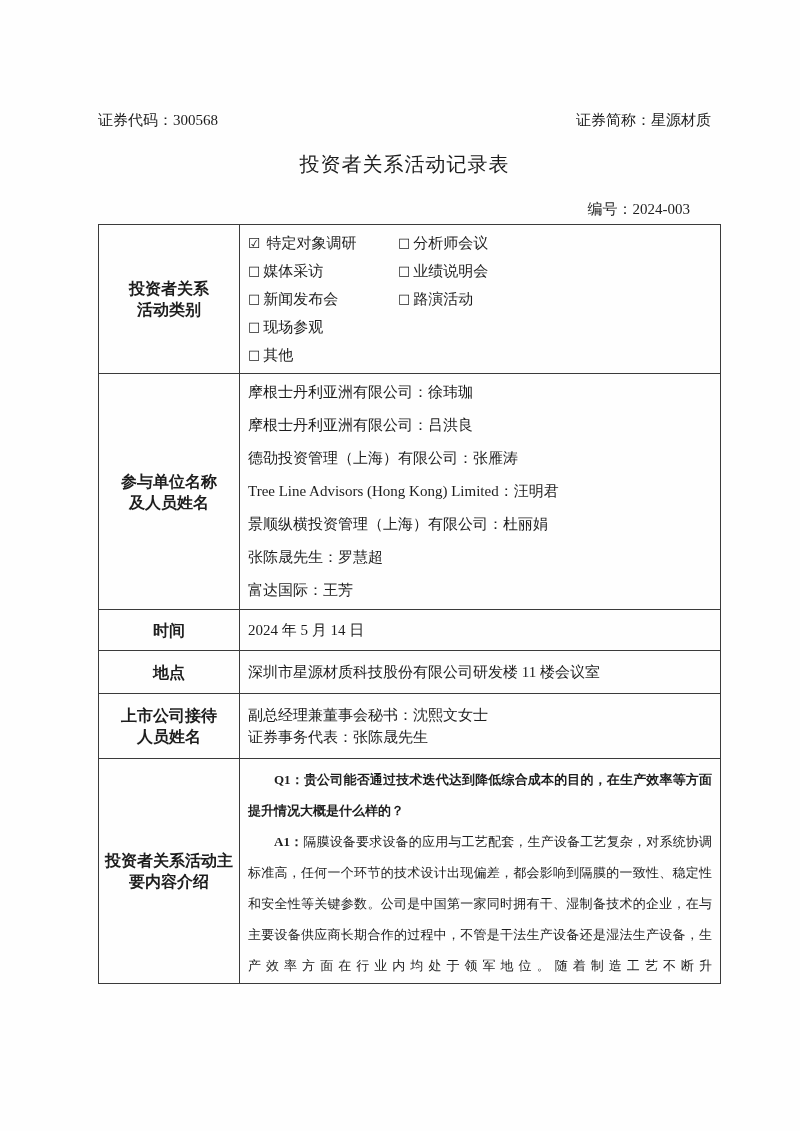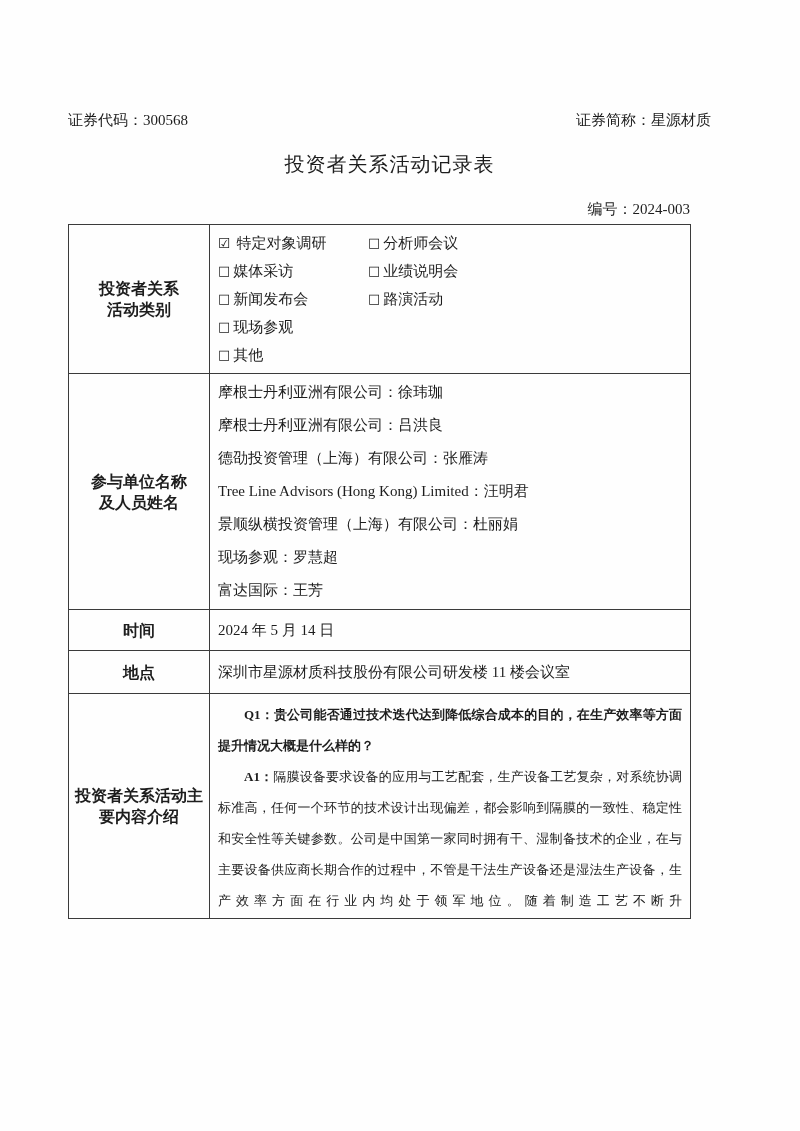--- a/index.html
+++ b/index.html
@@ -4,21 +4,21 @@
 <style>
   * { box-sizing: border-box; }
   html, body { margin: 0; padding: 0; }
   body {
     width: 800px; height: 1131px;
     background: #ffffff;
     color: #1d1d1d;
     font-family: "Liberation Serif", "DejaVu Serif", serif;
     overflow: hidden;
   }
-  .page { width: 800px; height: 1131px; padding: 112px 89px 0 68px; background: #fefefe; }
+  .page { width: 800px; height: 1131px; padding: 112px 89px 0 98px; background: #fefefe; }
 
   .header-row {
     display: flex; justify-content: space-between;
     font-size: 15px; line-height: 17px;
   }
 
   .company-title {
     margin: 30px 0 0 0;
     text-align: center;
     font-size: 21px; line-height: 24px;
@@ -172,39 +172,49 @@
       <td class="label-cell">
         <div>参与单位名称</div>
         <div>及人员姓名</div>
       </td>
       <td class="value-cell">
         <div class="participant-line">摩根士丹利亚洲有限公司：徐玮珈</div>
         <div class="participant-line">摩根士丹利亚洲有限公司：吕洪良</div>
         <div class="participant-line">德劭投资管理（上海）有限公司：张雁涛</div>
         <div class="participant-line">Tree Line Advisors (Hong Kong) Limited：汪明君</div>
         <div class="participant-line">景顺纵横投资管理（上海）有限公司：杜丽娟</div>
-        <div class="participant-line">现场参观：罗慧超</div>
+        <div class="participant-line">张陈晟先生：罗慧超</div>
         <div class="participant-line">富达国际：王芳</div>
       </td>
     </tr>
 
     <tr class="row-time">
       <td class="label-cell">
         <div>时间</div>
       </td>
       <td class="value-cell">2024 年 5 月 14 日</td>
     </tr>
 
     <tr class="row-location">
       <td class="label-cell">
         <div>地点</div>
       </td>
       <td class="value-cell">深圳市星源材质科技股份有限公司研发楼 11 楼会议室</td>
     </tr>
 
+    <tr class="row-reception">
+      <td class="label-cell">
+        <div>上市公司接待</div>
+        <div>人员姓名</div>
+      </td>
+      <td class="value-cell">
+        <div class="reception-line">副总经理兼董事会秘书：沈熙文女士</div>
+        <div class="reception-line">证券事务代表：张陈晟先生</div>
+      </td>
+    </tr>
 
     <tr class="row-content">
       <td class="label-cell">
         <div>投资者关系活动主</div>
         <div>要内容介绍</div>
       </td>
       <td class="value-cell content-cell">
         <p class="qa-para qa-question"><span>Q1：</span><span>贵公司能否通过技术迭代达到降低综合成本的目的，在生产效率等方面提升情况大概是什么样的？</span></p>
         <p class="qa-para qa-answer"><span class="qa-label-bold">A1：</span><span>隔膜设备要求设备的应用与工艺配套，生产设备工艺复杂，对系统协调标准高，任何一个环节的技术设计出现偏差，都会影响到隔膜的一致性、稳定性和安全性等关键参数。公司是中国第一家同时拥有干、湿制备技术的企业，在与主要设备供应商长期合作的过程中，不管是干法生产设备还是湿法生产设备，生产效率方面在行业内均处于领军地位。随着制造工艺不断升</span></p>
       </td>

